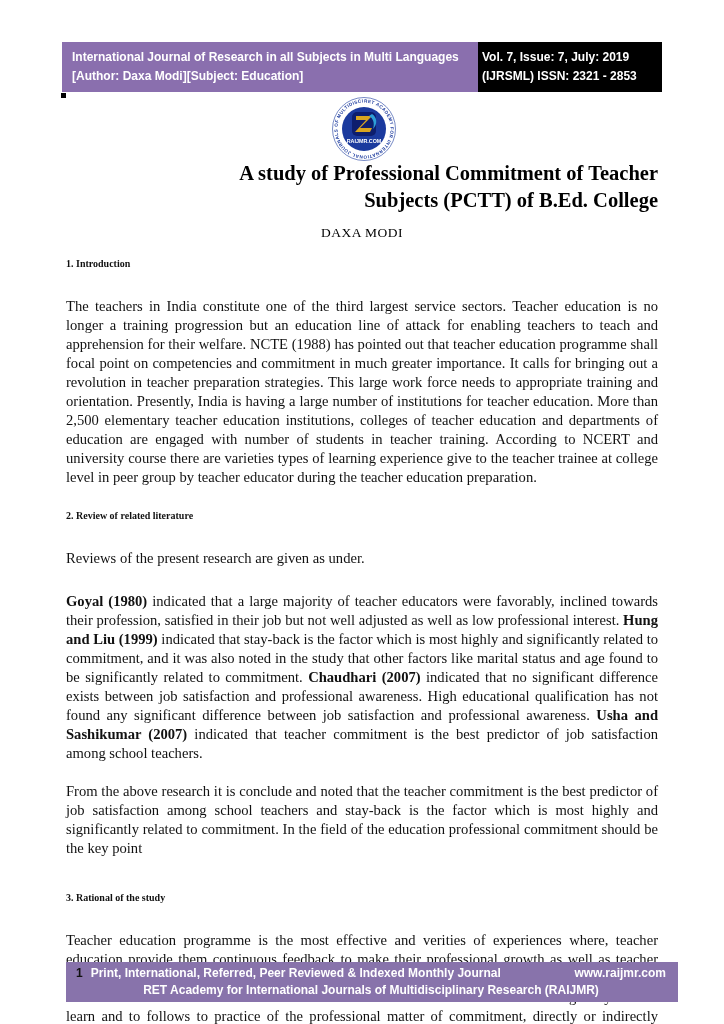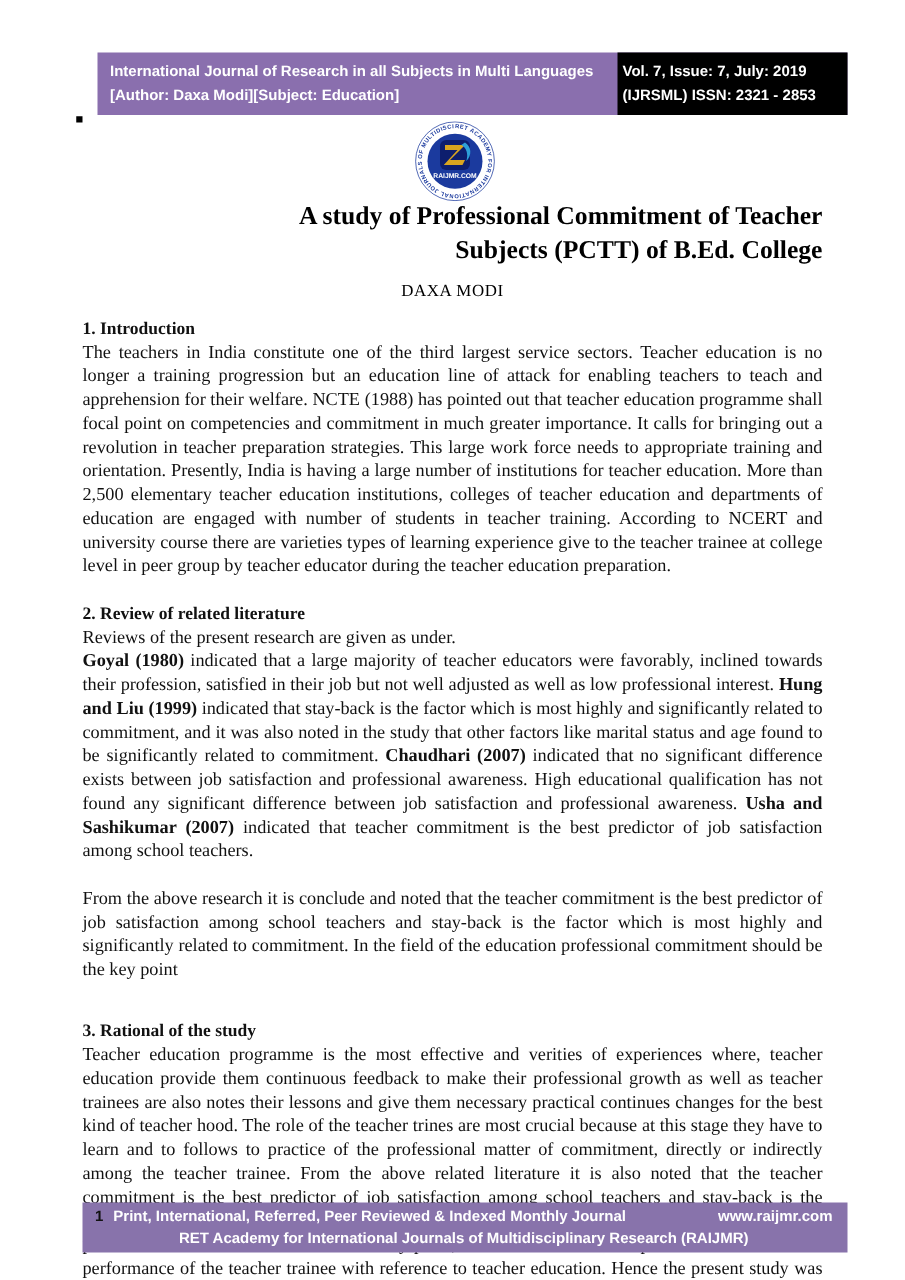--- a/index.html
+++ b/index.html
@@ -11,21 +11,21 @@
     background: #ffffff;
     margin: 0 auto;
     font-family: "Liberation Serif", serif;
     color: #111111;
     overflow: hidden;
   }
 
   
   .header-bar {
     position: absolute;
-    left: 78px; top: 42px;
+    left: 62px; top: 42px;
     width: 600px; height: 50px;
     background: var(--header_purple, #8a6fae);
     display: flex;
     font-family: "Liberation Sans", sans-serif;
   }
   .header-left {
     flex: 1 1 auto;
     padding: 6px 8px 6px 10px;
     color: #ffffff;
     font-size: 12px;
@@ -74,28 +74,29 @@
   }
   .paper-author {
     text-align: center;
     font-size: 13.5px;
     letter-spacing: 0.5px;
     margin-top: 11px;
     color: #000000;
   }
   .section-heading {
     font-weight: bold;
-    font-size: 14px;
+    font-size: 10px;
     line-height: 19px;
     margin-top: 13px;
   }
   .para {
     font-size: 14.6px;
     line-height: 19px;
     text-align: justify;
+    margin-top: 24px;
   }
   .para.gap-above { margin-top: 19px; }
 
   
   .footer-bar {
     position: absolute;
     left: 66px; top: 962px;
     width: 612px; height: 40px;
     background: var(--footer_purple, #8a6fae);
     font-family: "Liberation Sans", sans-serif;

